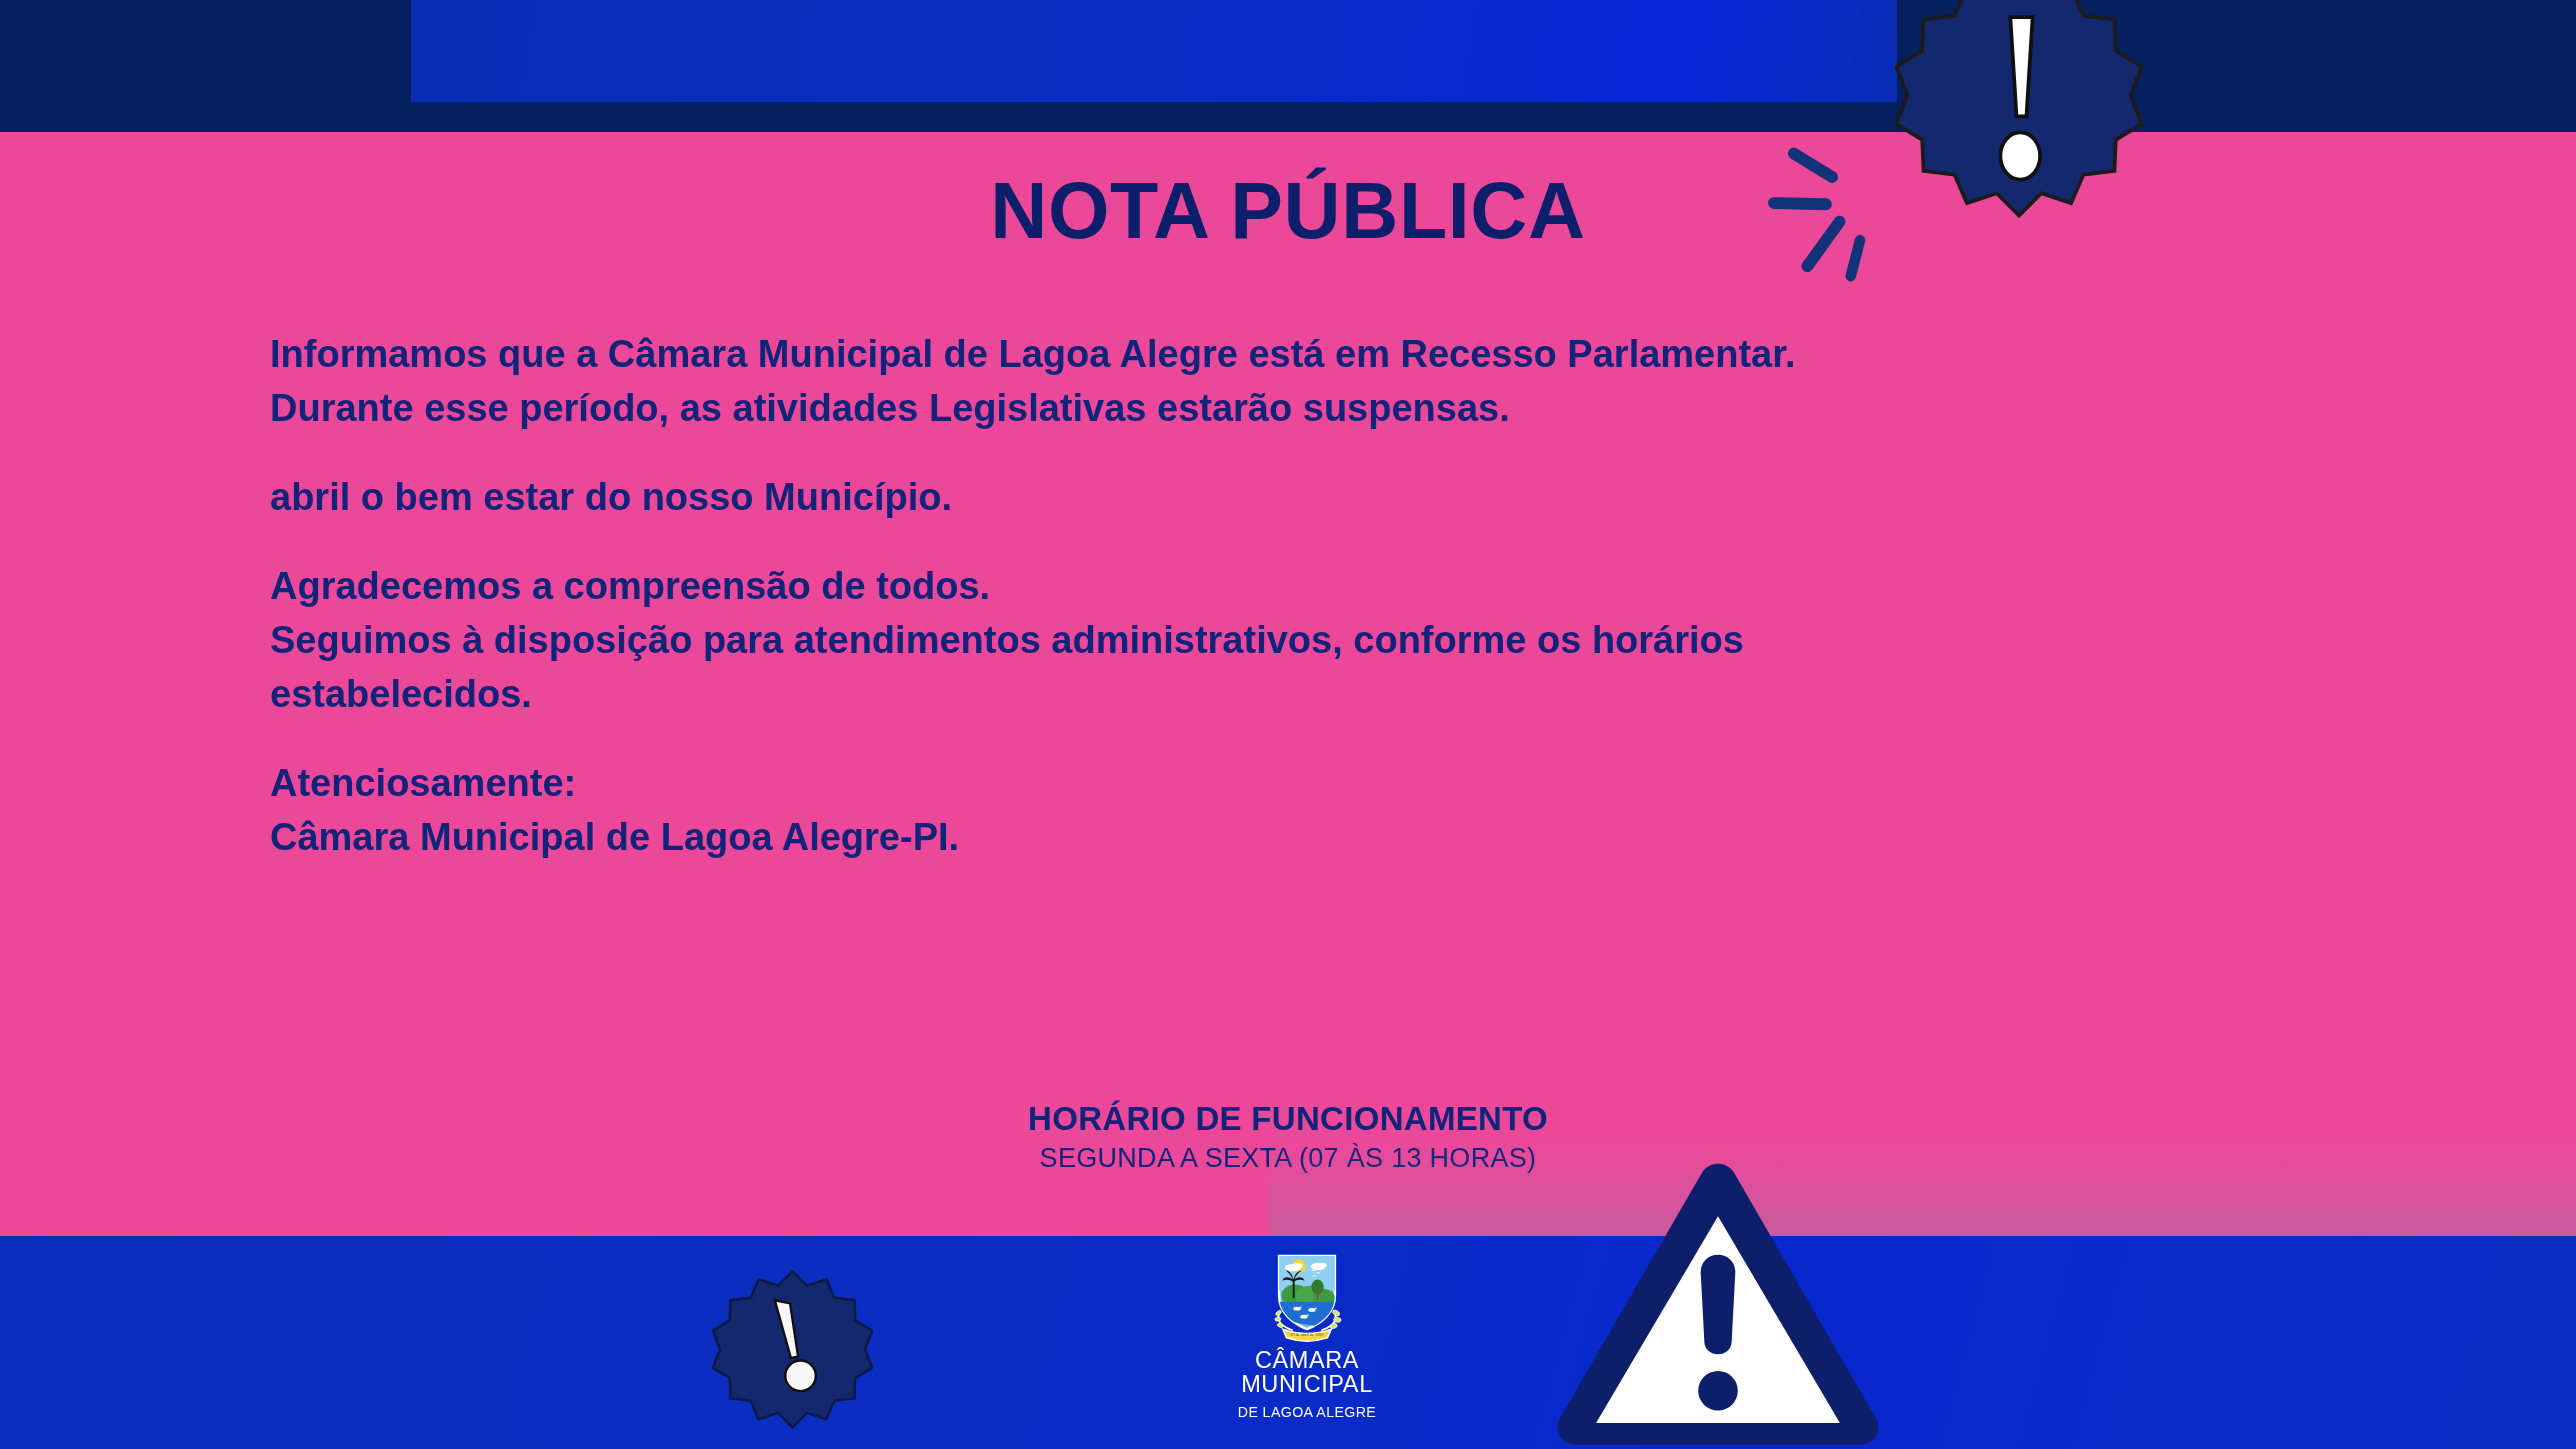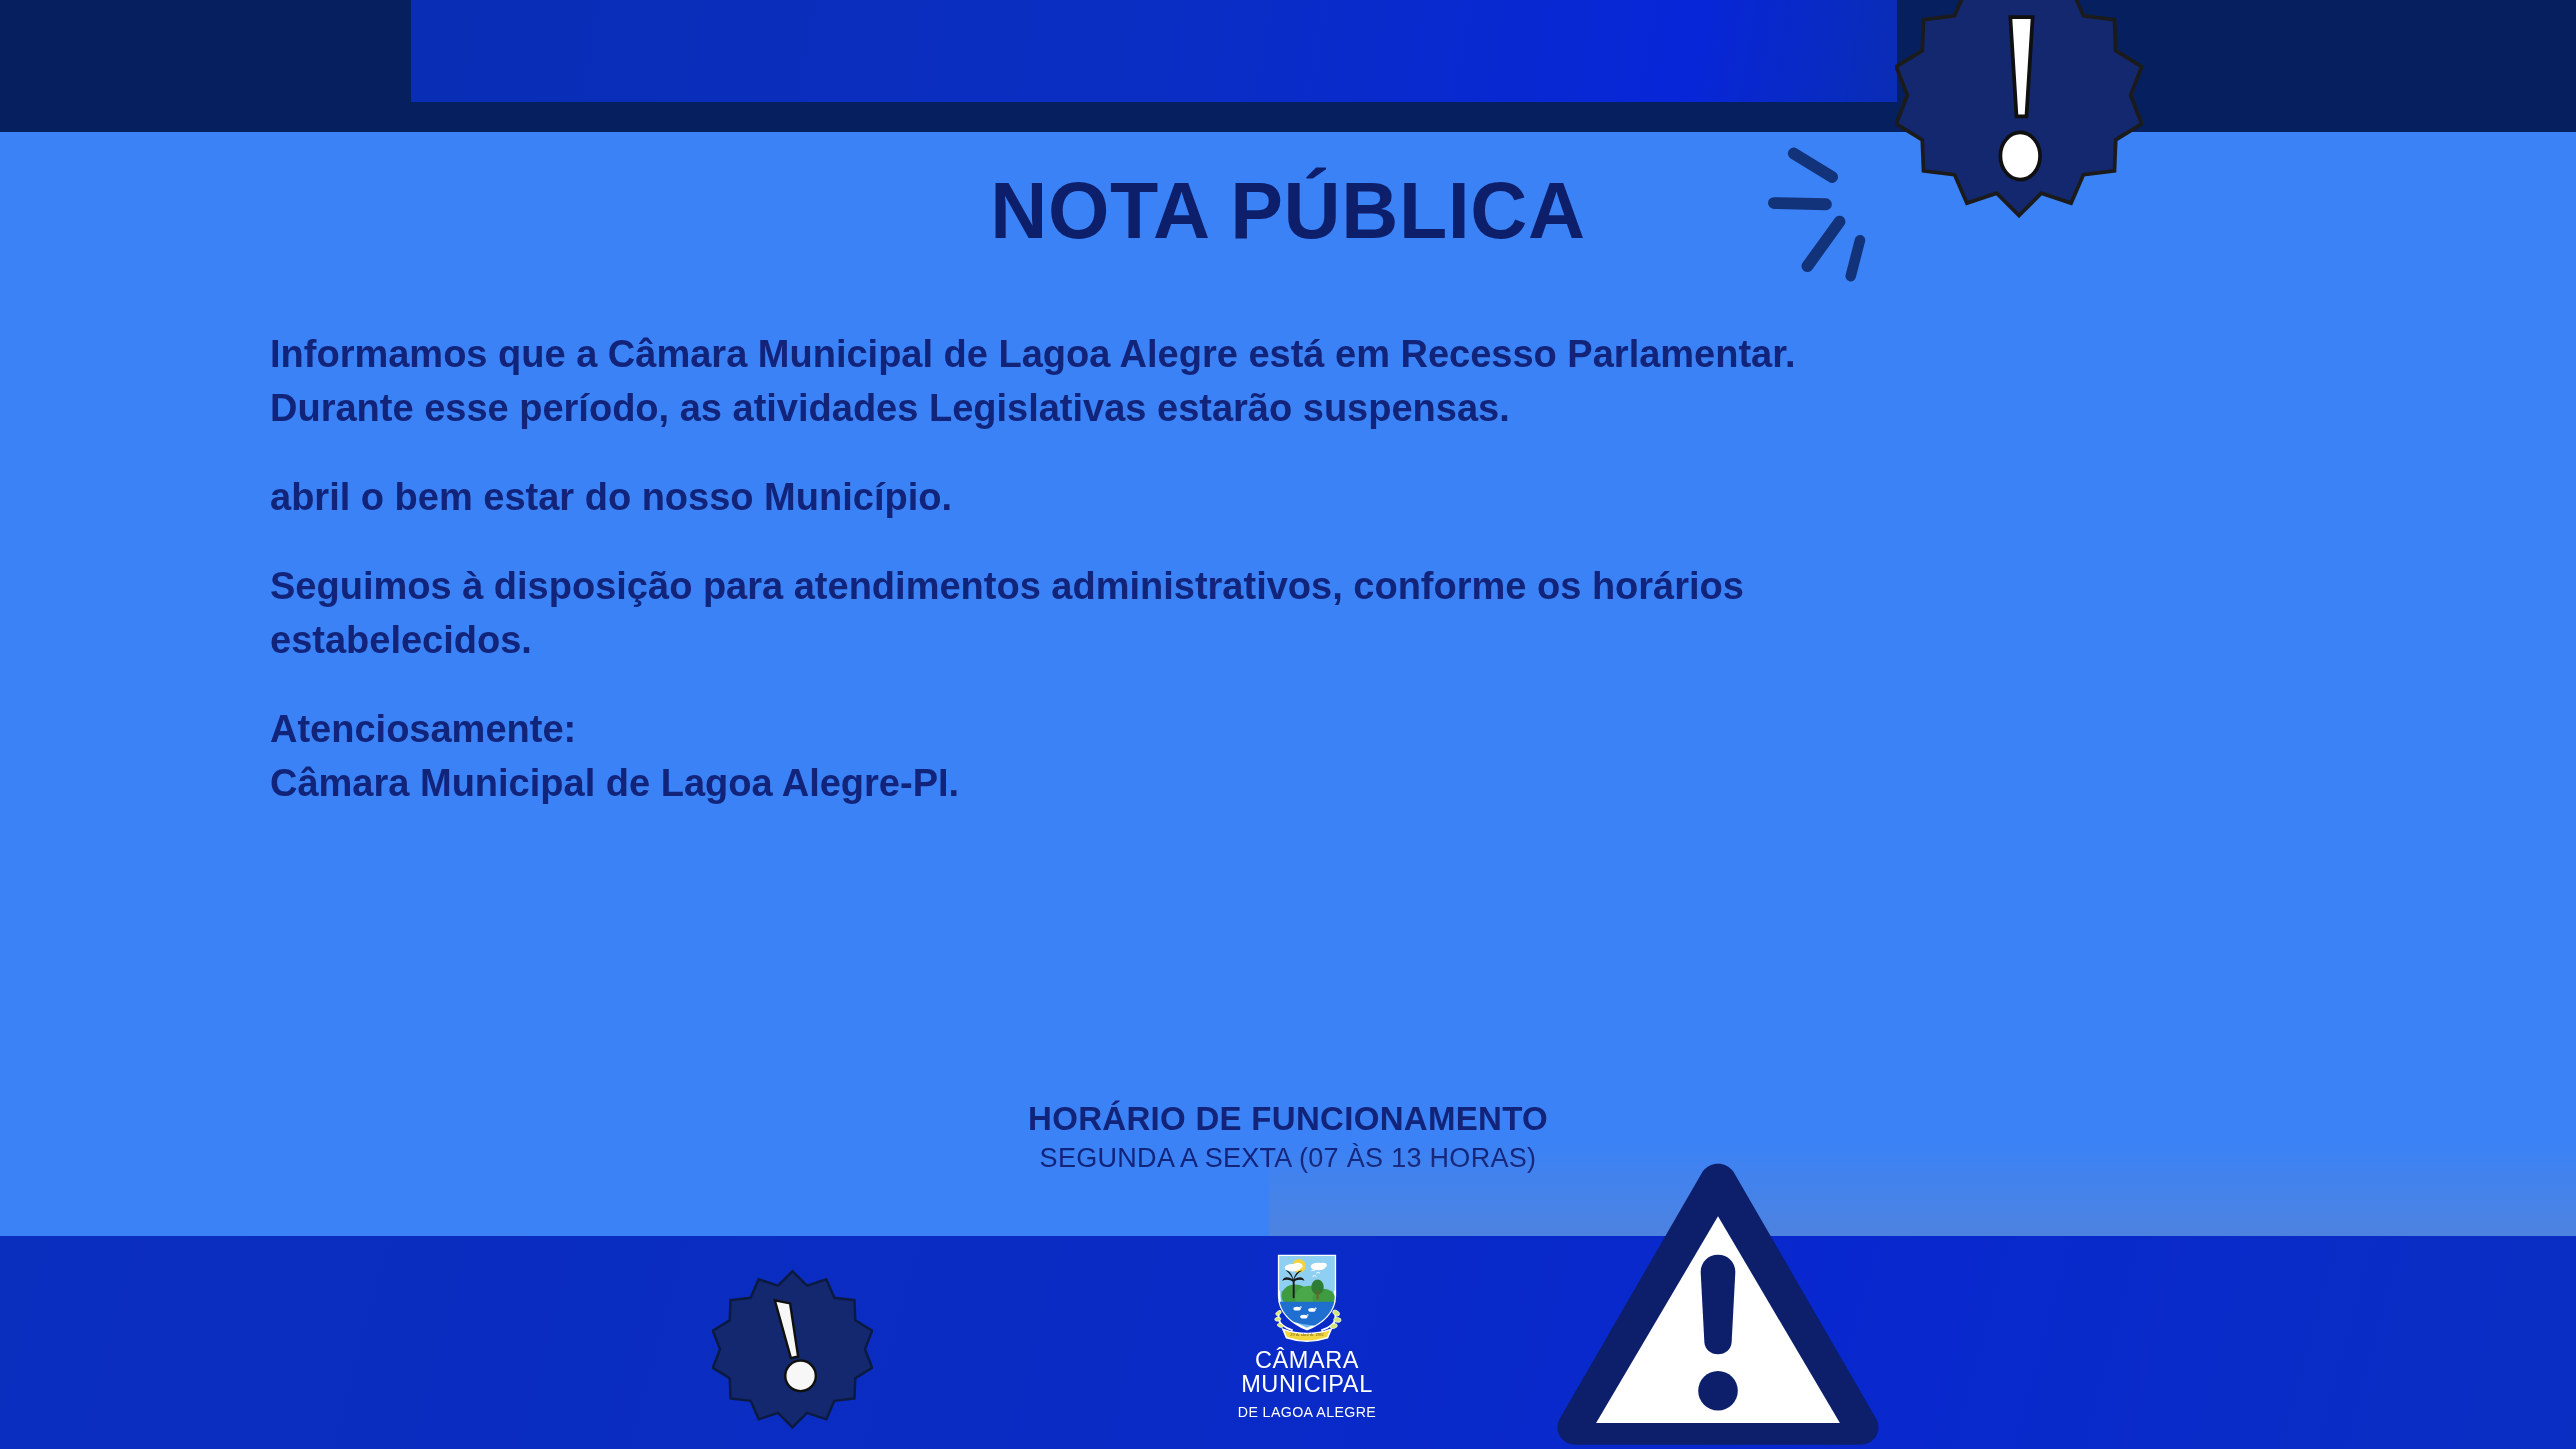--- a/index.html
+++ b/index.html
@@ -11,21 +11,21 @@
   body {
     font-family: "Liberation Sans", sans-serif;
   }
 
   
   #poster {
     position: relative;
     width: 2576px;
     height: 1449px;
     overflow: hidden;
-    background: #3b82f6;
+    background: #ec4899;
   }
 
   
   .top-band-dark {
     position: absolute;
     left: 0; top: 0;
     width: 2576px;
     height: 132px;
     background: #06205f;
   }
@@ -207,20 +207,21 @@
 
   <div class="body-copy">
     <p>
       <span class="ln">Informamos que a Câmara Municipal de Lagoa Alegre está em Recesso Parlamentar.</span>
       <span class="ln">Durante esse período, as atividades Legislativas estarão suspensas.</span>
     </p>
     <p>
       <span class="ln">abril o bem estar do nosso Município.</span>
     </p>
     <p>
+      <span class="ln">Agradecemos a compreensão de todos.</span>
       <span class="ln">Seguimos à disposição para atendimentos administrativos, conforme os horários</span>
       <span class="ln">estabelecidos.</span>
     </p>
     <p>
       <span class="ln">Atenciosamente:</span>
       <span class="ln">Câmara Municipal de Lagoa Alegre-PI.</span>
     </p>
   </div>
 
   <div class="hours">

